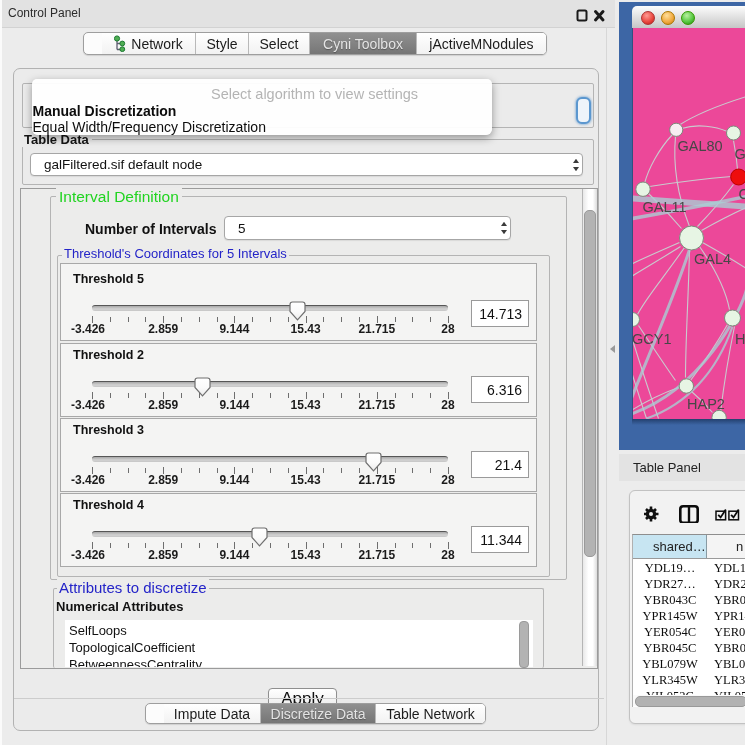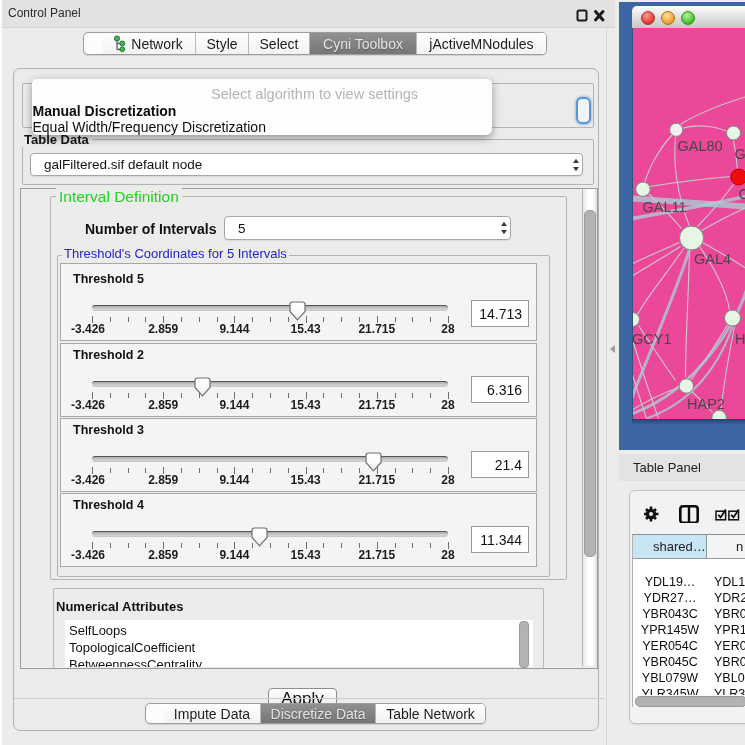--- a/index.html
+++ b/index.html
@@ -295,20 +295,21 @@
             <linearGradient id="gthumb4" x1="0" y1="0" x2="0" y2="1">
               <stop offset="0" stop-color="#ffffff"></stop>
               <stop offset="0.55" stop-color="#fafafa"></stop>
               <stop offset="1" stop-color="#ebebeb"></stop>
             </linearGradient>
           </defs>
    </svg>
       </div>
 
     <div class="fieldset" style="left:32px;top:399px;width:489px;height:79px;border-bottom:none;"></div>
+    <div class="abs" style="left:36px;top:390px;background:#ececeb;padding:0 2px;font-size:15px;color:#2424c8;z-index:5;">Attributes to discretize</div>
     <div class="abs" style="left:35px;top:410px;font-size:13px;font-weight:bold;color:#111;">Numerical Attributes</div>
     <div class="abs" id="numlist" style="left:44px;top:431px;width:468px;height:47px;overflow:hidden;padding-top:2px;box-sizing:border-box;">
       <div>SelfLoops</div>
       <div>TopologicalCoefficient</div>
       <div>BetweennessCentrality</div>
     </div>
     <div class="vthumb" style="left:498px;top:432px;width:8px;height:45px;border-radius:4px;"></div>
   </div>
 
   <div class="vtrack" style="left:582px;top:189px;width:14px;height:477px;"></div>
@@ -420,21 +421,21 @@
       <rect x="85.9" y="6.2" width="9.6" height="8.6" stroke-width="1.5"></rect>
       <path d="M88.1 9.8 L90.5 12.4 L95.7 4.4" stroke-width="1.8"></path>
     </g>
   </svg>
 
   <div class="abs" style="left:632px;top:534px;width:113px;height:173px;background:#fff;overflow:hidden;border-left:1px solid #b0b0b0;border-top:1px solid #8e8e8e;box-sizing:border-box;">
     <div style="display:flex;height:23px;border-bottom:1px solid #9a9a9a;">
       <div style="width:74px;flex:none;background:#c7e5f2;border-right:1px solid #889ba3;box-sizing:border-box;font-size:13px;color:#222;display:flex;align-items:center;padding-left:20px;">shared…</div>
       <div style="flex:1;background:#f4f4f4;font-size:13px;color:#222;display:flex;align-items:center;padding-left:29px;">n</div>
     </div>
-    <div id="rows" style="font-size:12.5px;color:#0d0d0d;padding-top:15px;">
+    <div id="rows" style="font-size:12.5px;color:#0d0d0d;padding-top:1px;font-family:Liberation Serif, serif;">
       <div style="display:flex;height:16px;line-height:16px;">
         <div style="width:74px;flex:none;text-align:center;overflow:hidden;">YDL19…</div>
         <div style="padding-left:7px;flex:none;white-space:nowrap;">YDL194W</div>
       </div>
       <div style="display:flex;height:16px;line-height:16px;">
         <div style="width:74px;flex:none;text-align:center;overflow:hidden;">YDR27…</div>
         <div style="padding-left:7px;flex:none;white-space:nowrap;">YDR277C</div>
       </div>
       <div style="display:flex;height:16px;line-height:16px;">
         <div style="width:74px;flex:none;text-align:center;overflow:hidden;">YBR043C</div>

